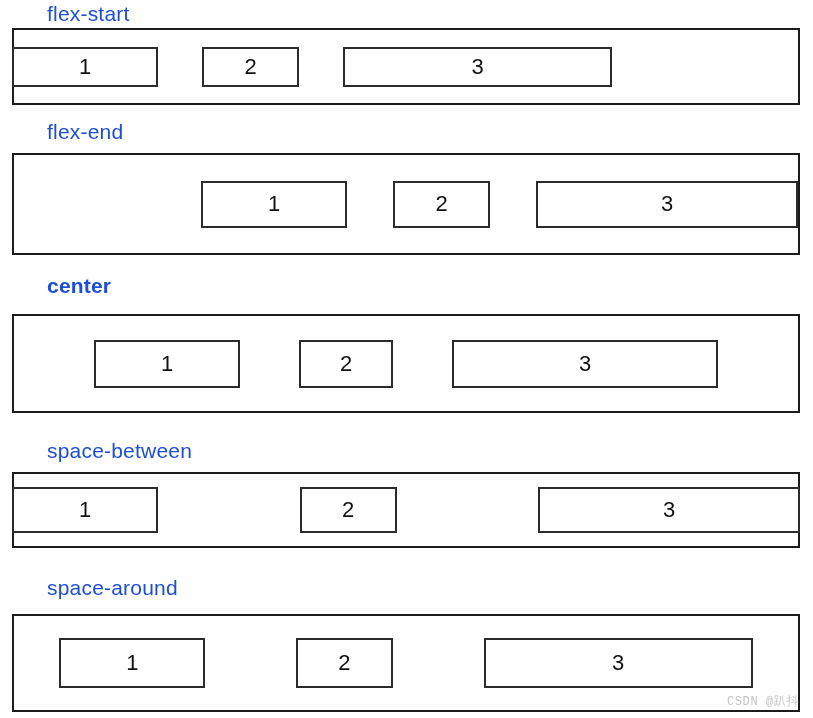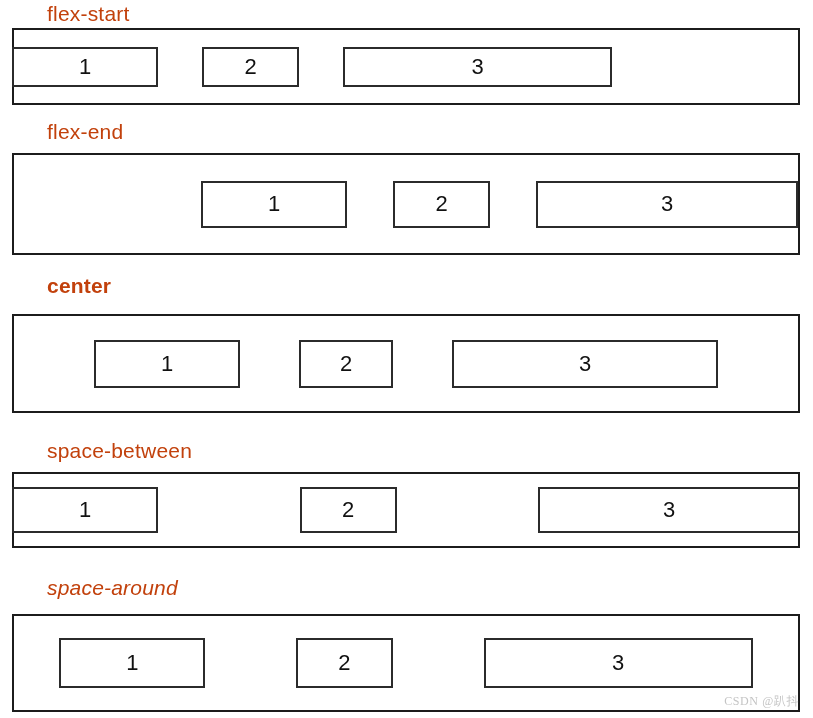--- a/index.html
+++ b/index.html
@@ -26,21 +26,21 @@
     left: 0;
     width: 813px;
   }
 
   .row-label {
     position: absolute;
     left: 47px;
     font-family: "Liberation Sans", sans-serif;
     font-size: 21px;
     line-height: 24px;
-    color: #c2410c;
+    color: #1d4ed8;
     letter-spacing: 0.2px;
     white-space: nowrap;
   }
 
   .flex-container {
     position: absolute;
     left: 12px;
     width: 788px;
     box-sizing: border-box;
     border: 2px solid #1c1c1c;
@@ -89,21 +89,21 @@
   #row-2 .flex-container { top: 42px; height: 99px; }
   #row-2 .flex-item { height: 48px; }
   #row-2 .flex-item.item-gap { margin-right: 59px; }
 
   #row-3 { top: 428px; }
   #row-3 .row-label { top: 11px; }
   #row-3 .flex-container { top: 44px; height: 76px; }
   #row-3 .flex-item { height: 46px; }
 
   #row-4 { top: 574px; }
-  #row-4 .row-label { top: 2px; font-style: italic; }
+  #row-4 .row-label { top: 2px; }
   #row-4 .flex-container { top: 40px; height: 98px; }
   #row-4 .flex-item { height: 50px; }
 
   
   .w-1 { width: 146px; }
   .w-2 { width: 97px; }
   .w-3 { width: 269px; }
 
   
   #row-1 .w-1 { width: 146px; }
@@ -126,21 +126,21 @@
   #row-3 .flex-container { padding: 0; }
   #row-3 .flex-item:first-child { margin-left: -2px; }
   #row-3 .flex-item:last-child  { margin-right: -2px; }
 
   #row-0 .flex-item:first-child { margin-left: -2px; }
 
   .watermark {
     position: absolute;
     right: 14px;
     bottom: 8px;
-    font-family: Liberation Serif, serif;
+    font-family: Liberation Mono, monospace;
     font-size: 12px;
     color: #c4c4c4;
     letter-spacing: 0.6px;
     white-space: nowrap;
     user-select: none;
   }
 </style>
 </head>
 <body>
 

